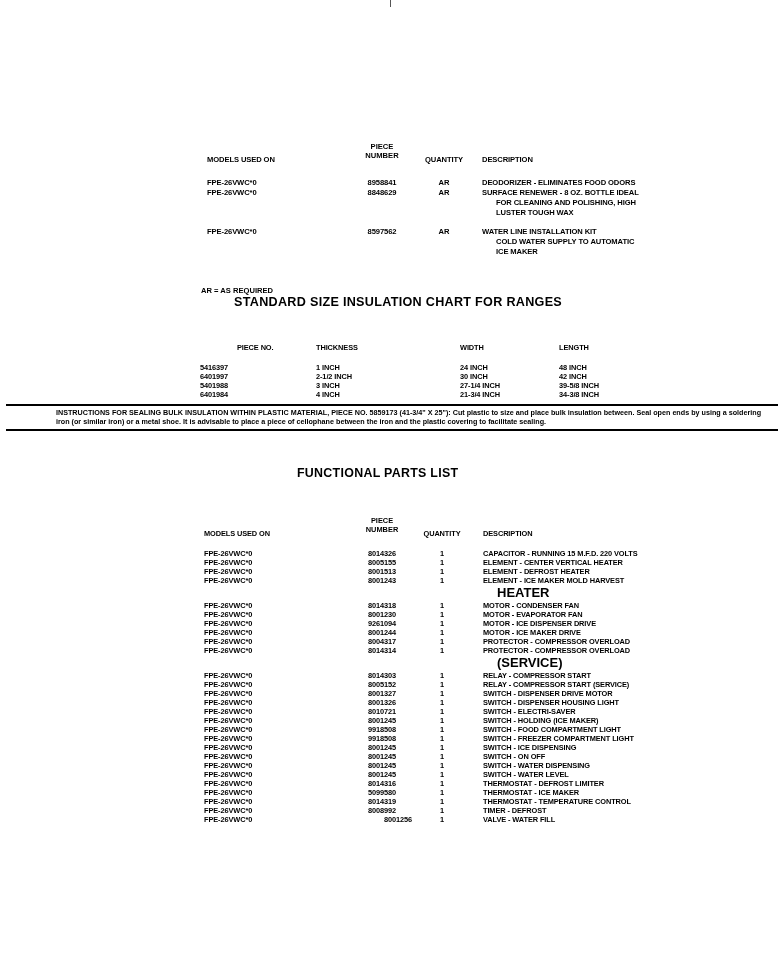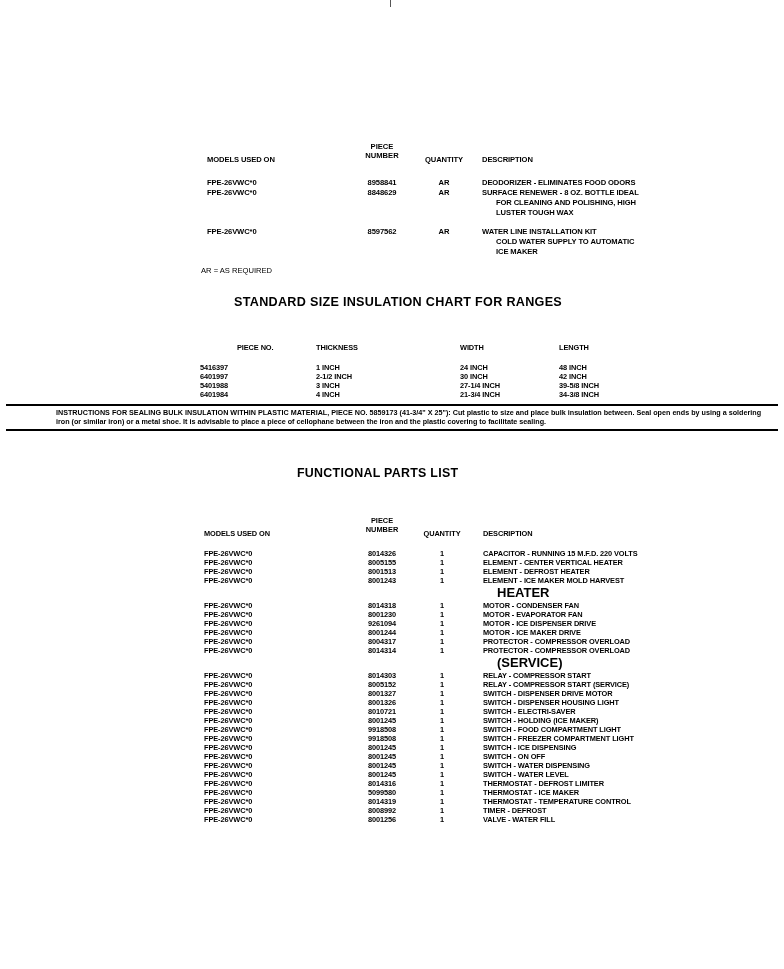--- a/index.html
+++ b/index.html
@@ -67,23 +67,24 @@
     top: 0px;
     width: 60px;
     text-align: center;
     font-weight: bold;
     font-size: 7.6px;
     line-height: 8.6px;
   }
 
   .note {
     position: absolute;
-    font-weight: normal;
+    font-weight: bold;
     font-size: 7.6px;
     white-space: pre;
+    margin-top: 20px;
   }
 
   
   .section-title {
     position: absolute;
     font-weight: bold;
     letter-spacing: 0.3px;
     white-space: pre;
   }
   #insulation-title {
@@ -410,19 +411,19 @@
       <span class="cell col-desc" style="top:280px;">THERMOSTAT - TEMPERATURE CONTROL</span>
     </div>
     <div class="data-row">
       <span class="cell col-models" style="top:289px;">FPE-26VWC*0</span>
       <span class="cell col-piece" style="top:289px;">8008992</span>
       <span class="cell col-qty" style="top:289px;">1</span>
       <span class="cell col-desc" style="top:289px;">TIMER - DEFROST</span>
     </div>
     <div class="data-row">
       <span class="cell col-models" style="top:298px;">FPE-26VWC*0</span>
-      <span class="cell col-piece" style="top:298px;">8001256</span>
+      <span class="cell col-piece" style="top:298px;text-align:right;">8001256</span>
       <span class="cell col-qty" style="top:298px;">1</span>
       <span class="cell col-desc" style="top:298px;">VALVE - WATER FILL</span>
     </div>
   </div>
 
 </div>
 
 </body></html>

